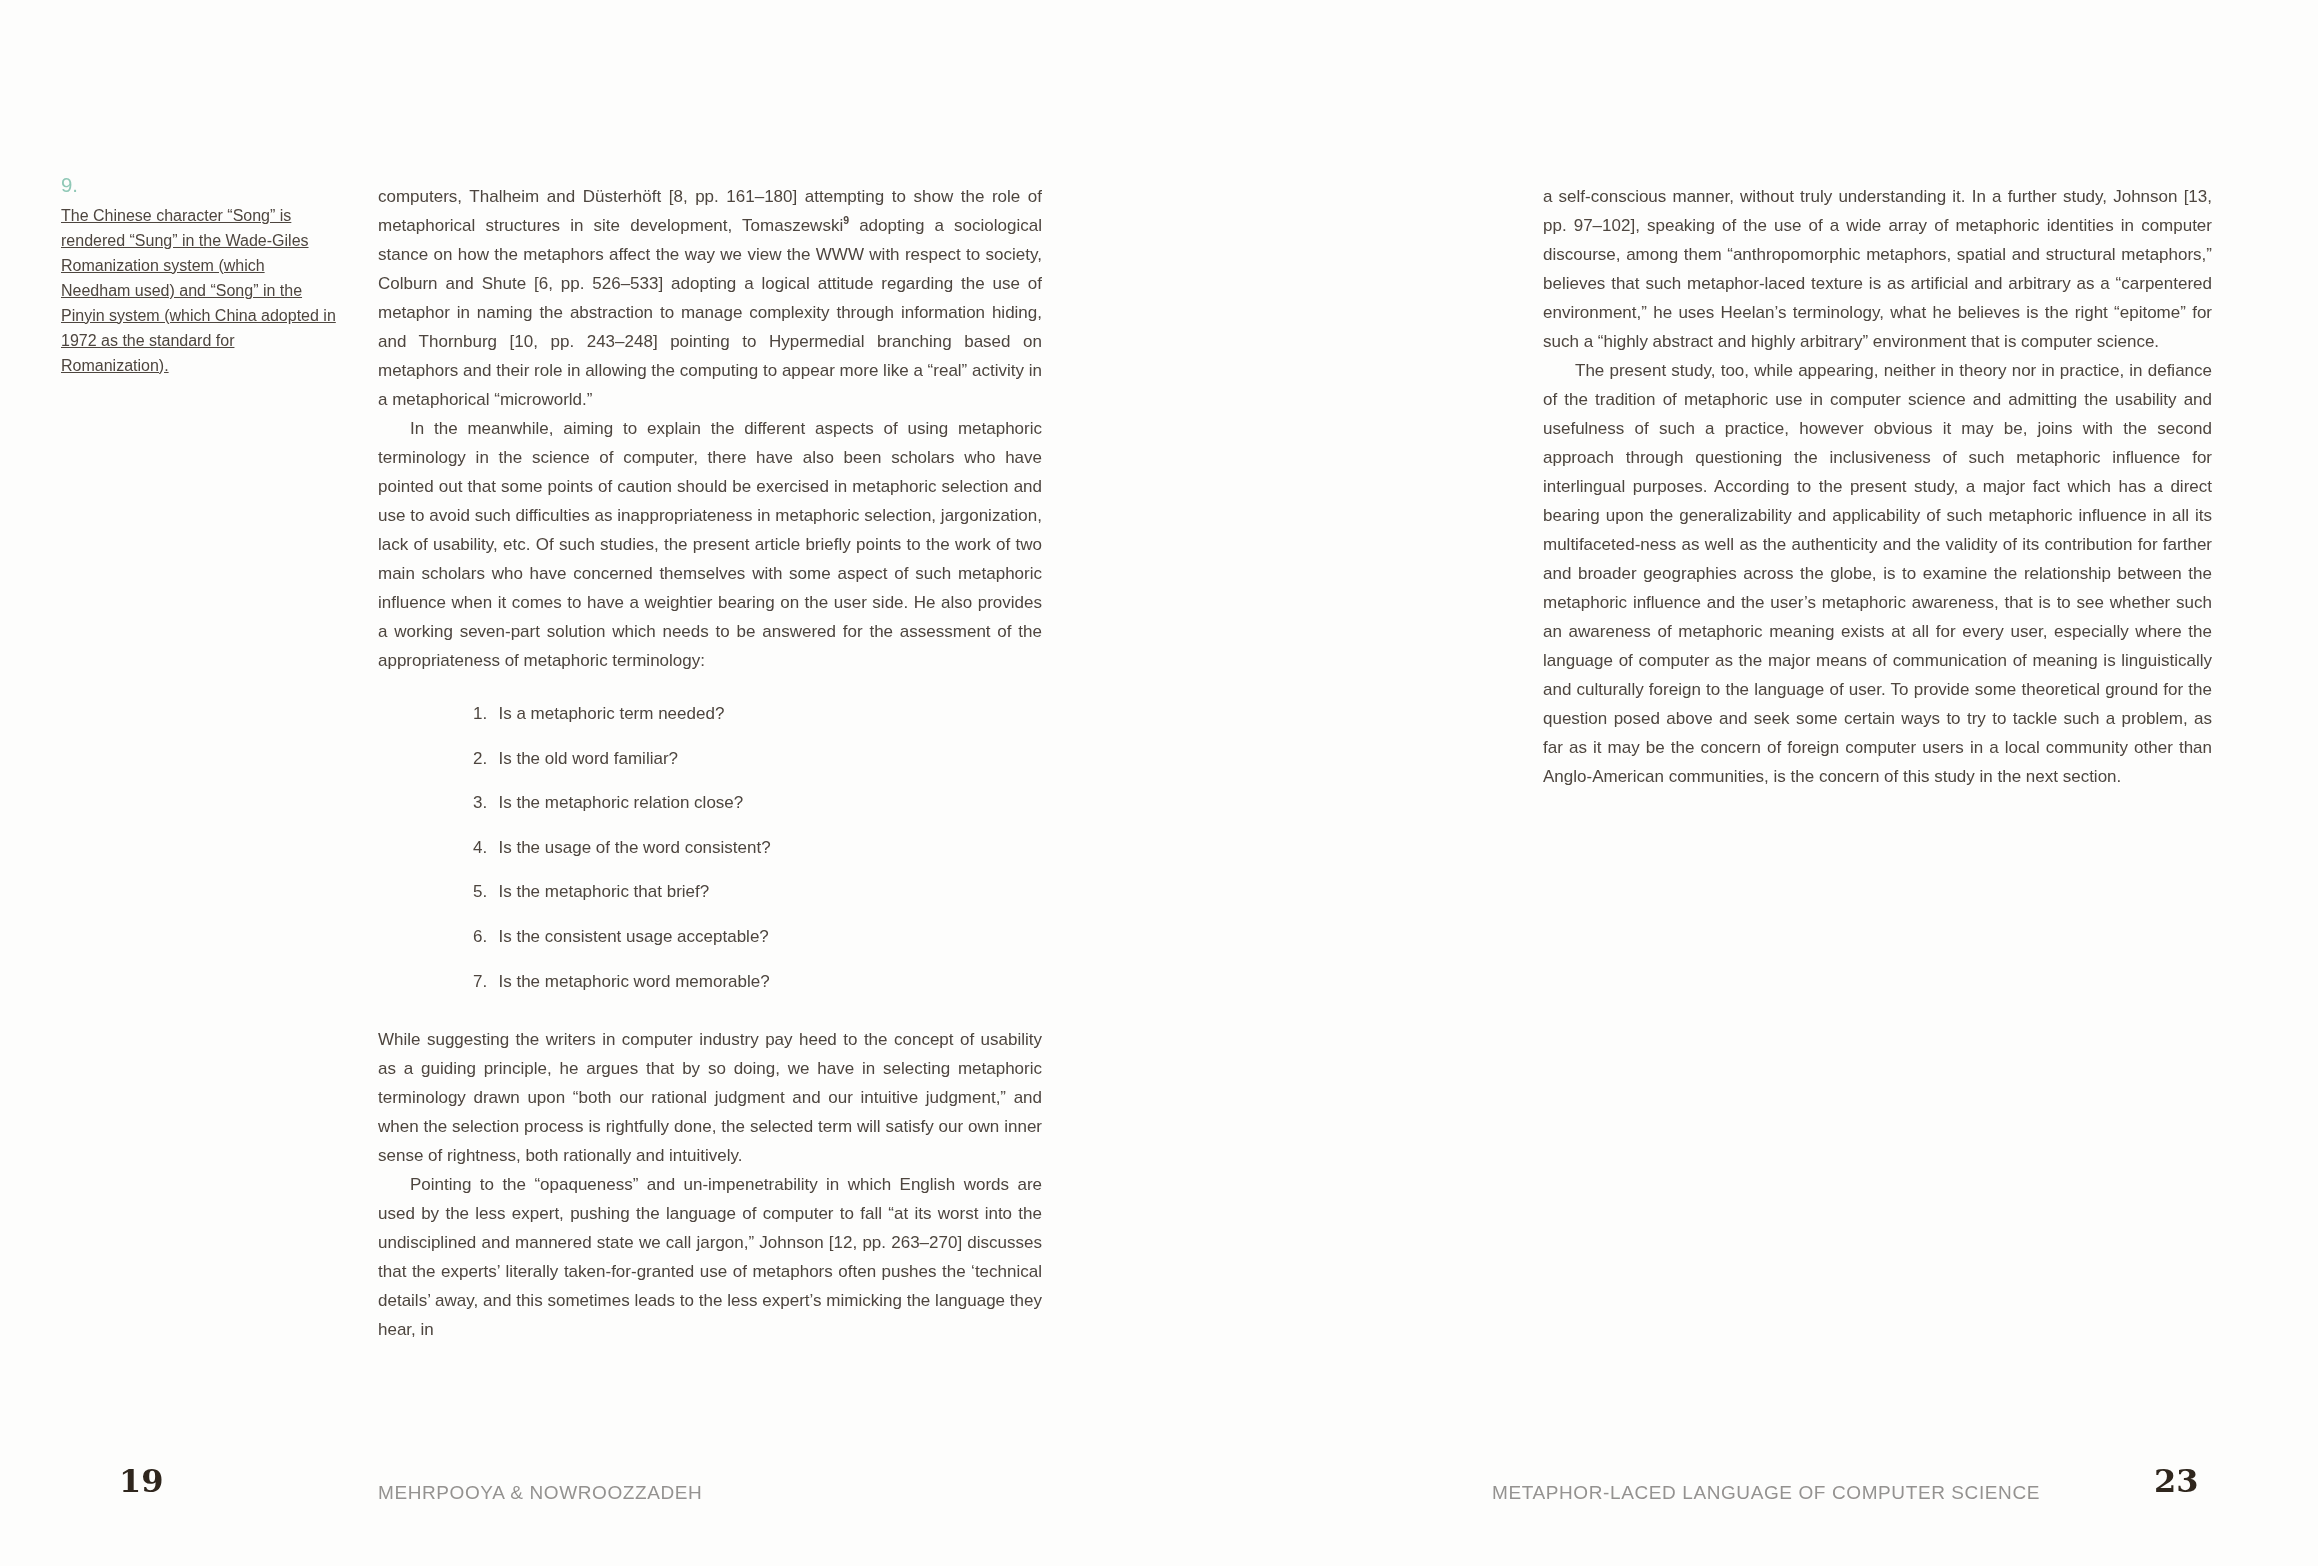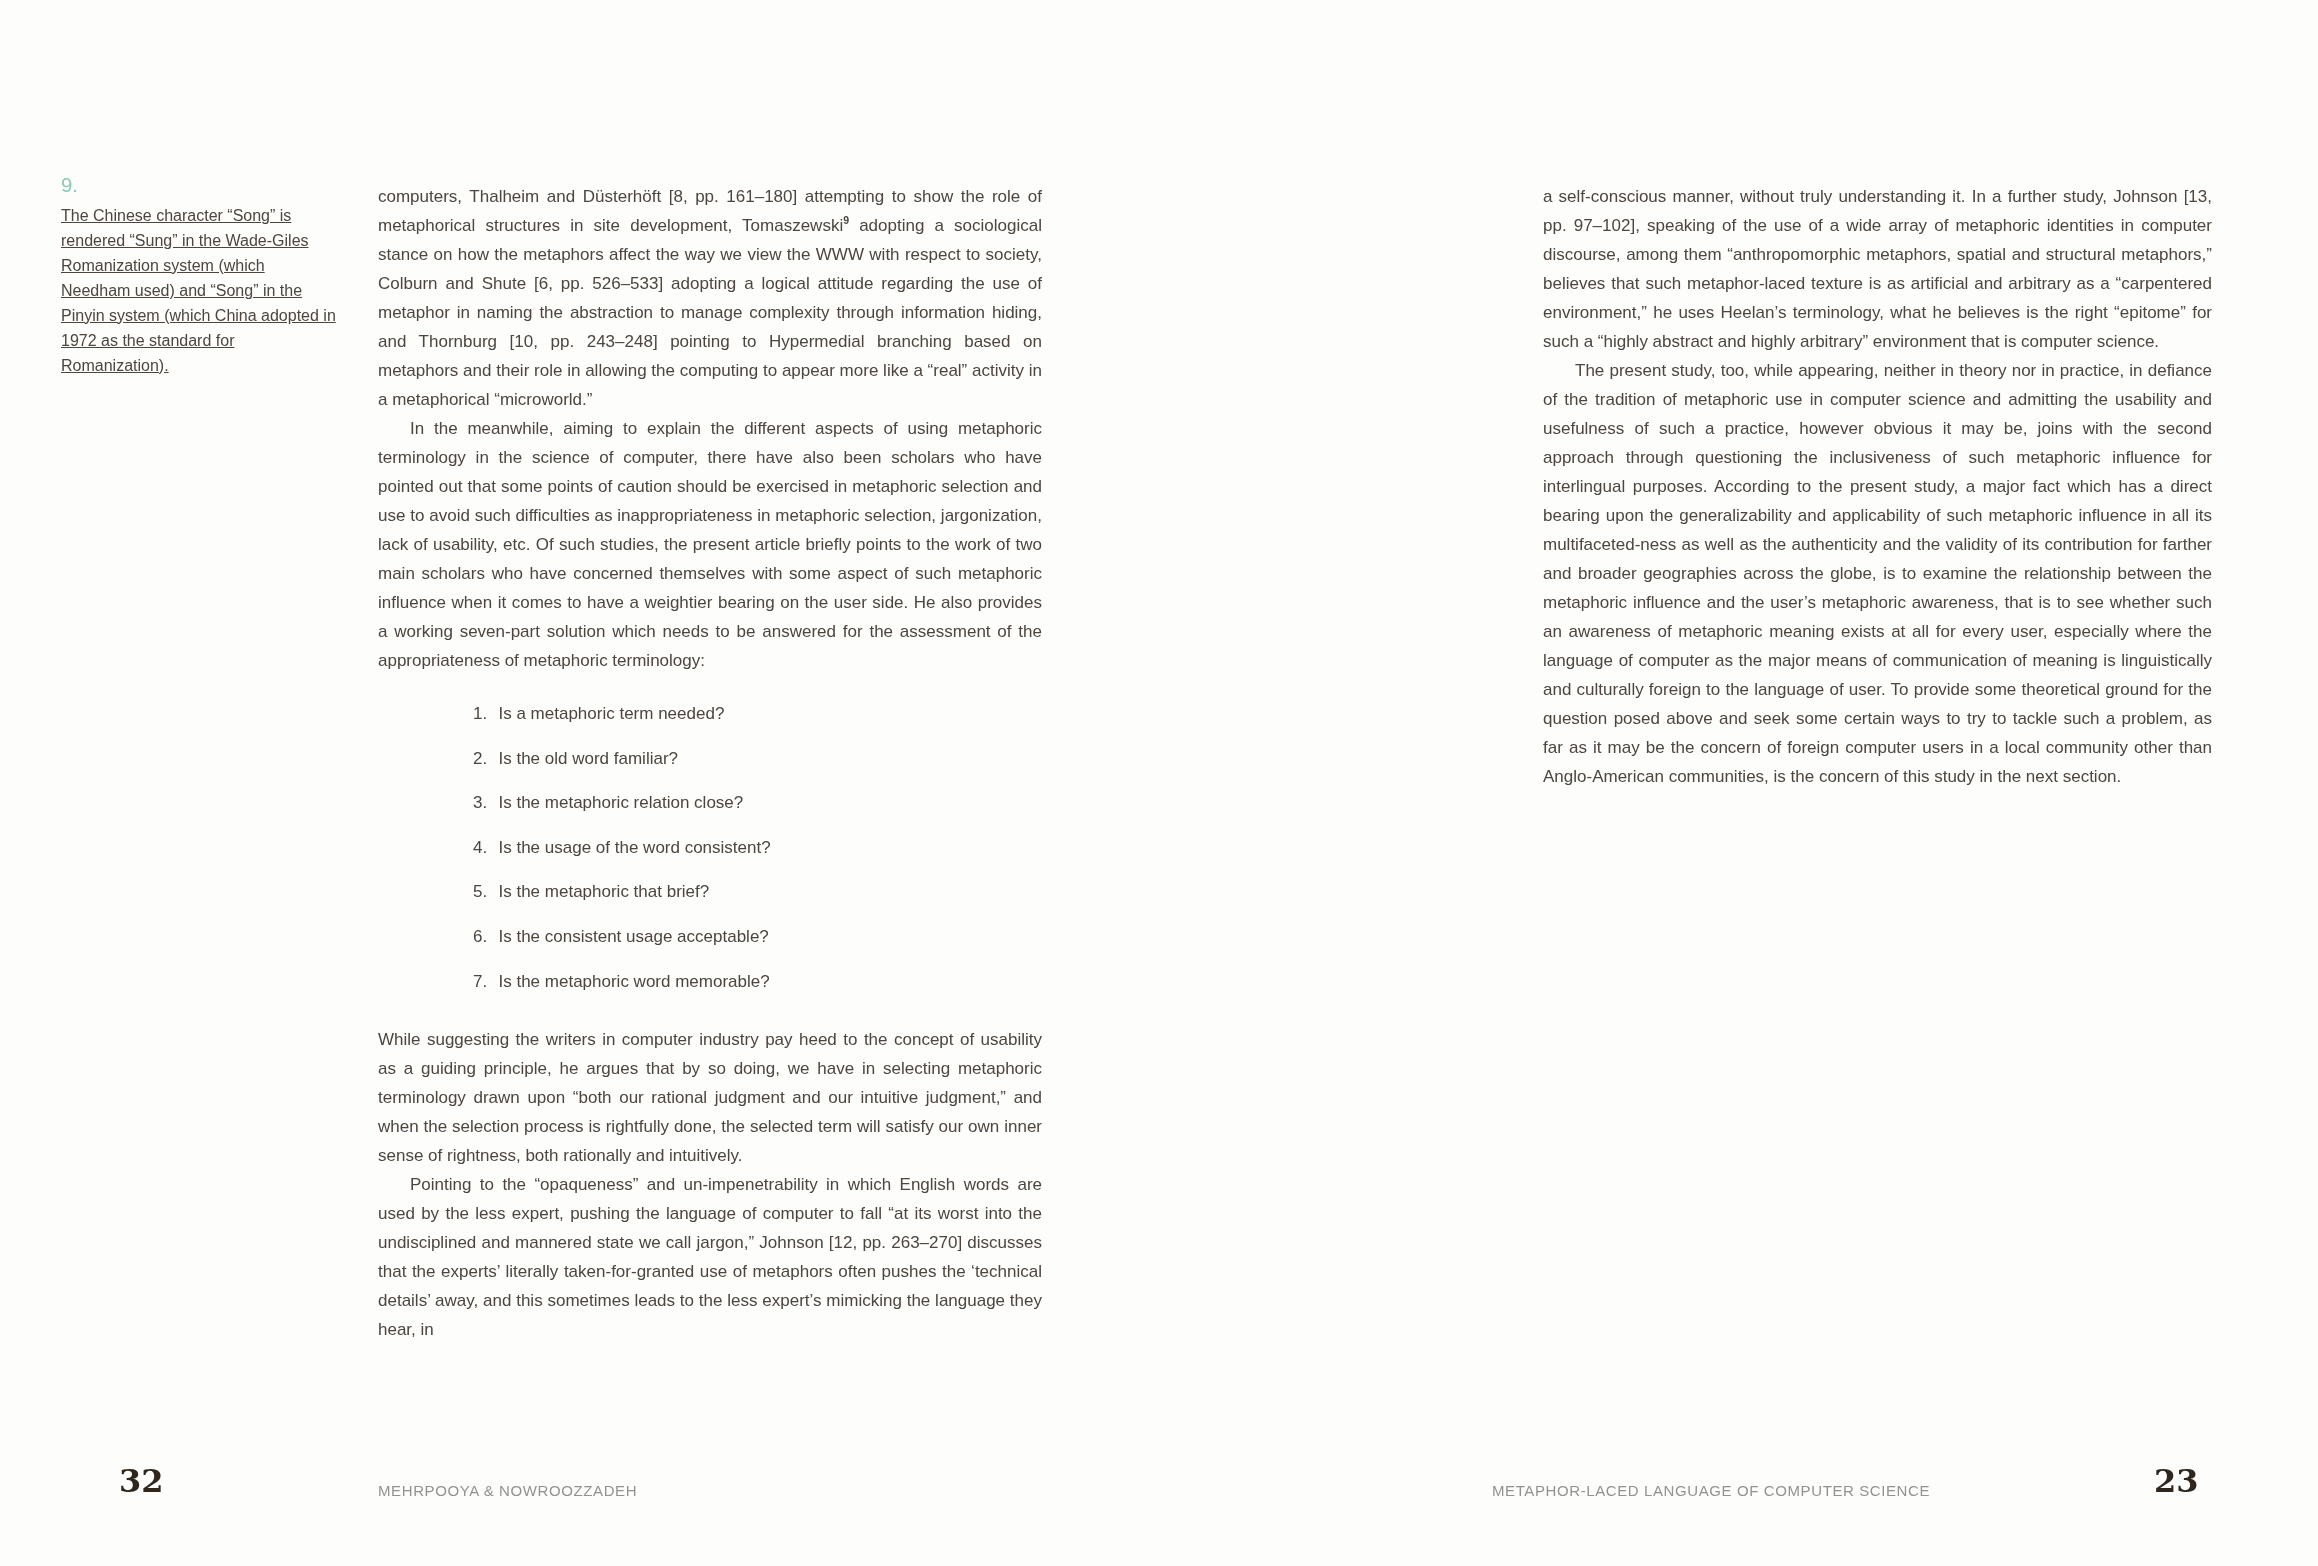--- a/index.html
+++ b/index.html
@@ -74,21 +74,21 @@
     font-family: "DejaVu Serif", serif;
     font-weight: 700;
     font-size: 32px;
     color: #2f261d;
   }
   .pagenum-left  { left: 119px;  top: 1462px; }
   .pagenum-right { left: 2154px; top: 1462px; }
   .running-head {
     position: absolute;
     top: 1482px;
-    font-size: 15px;
+    font-size: 19px;
     letter-spacing: 0.6px;
     color: #949290;
     white-space: nowrap;
   }
   .rh-left  { left: 378px; }
   .rh-right { left: 1492px; }
 </style>
 </head>
 <body>
 
@@ -118,21 +118,21 @@
 
     <p class="indent">Pointing to the “opaqueness” and un-impenetrability in which English words are used by the less expert, pushing the language of computer to fall “at its worst into the undisciplined and mannered state we call jargon,” Johnson [12, pp. 263–270] discusses that the experts’ literally taken-for-granted use of metaphors often pushes the ‘technical details’ away, and this sometimes leads to the less expert’s mimicking the language they hear, in</p>
   </section>
 
   <section class="col col-right">
     <p>a self-conscious manner, without truly understanding it. In a further study, Johnson [13, pp. 97–102], speaking of the use of a wide array of metaphoric identities in computer discourse, among them “anthropomorphic metaphors, spatial and structural metaphors,” believes that such metaphor-laced texture is as artificial and arbitrary as a “carpentered environment,” he uses Heelan’s terminology, what he believes is the right “epitome” for such a “highly abstract and highly arbitrary” environment that is computer science.</p>
 
     <p class="indent">The present study, too, while appearing, neither in theory nor in practice, in defiance of the tradition of metaphoric use in computer science and admitting the usability and usefulness of such a practice, however obvious it may be, joins with the second approach through questioning the inclusiveness of such metaphoric influence for interlingual purposes. According to the present study, a major fact which has a direct bearing upon the generalizability and applicability of such metaphoric influence in all its multifaceted-ness as well as the authenticity and the validity of its contribution for farther and broader geographies across the globe, is to examine the relationship between the metaphoric influence and the user’s metaphoric awareness, that is to see whether such an awareness of metaphoric meaning exists at all for every user, especially where the language of computer as the major means of communication of meaning is linguistically and culturally foreign to the language of user. To provide some theoretical ground for the question posed above and seek some certain ways to try to tackle such a problem, as far as it may be the concern of foreign computer users in a local community other than Anglo-American communities, is the concern of this study in the next section.</p>
   </section>
 
-  <div class="pagenum pagenum-left">32</div>
+  <div class="pagenum pagenum-left">19</div>
 
   <div class="running-head rh-left">MEHRPOOYA &amp; NOWROOZZADEH</div>
 
   <div class="running-head rh-right">METAPHOR-LACED LANGUAGE OF COMPUTER SCIENCE</div>
 
   <div class="pagenum pagenum-right">23</div>
 
 </main>
 
 

